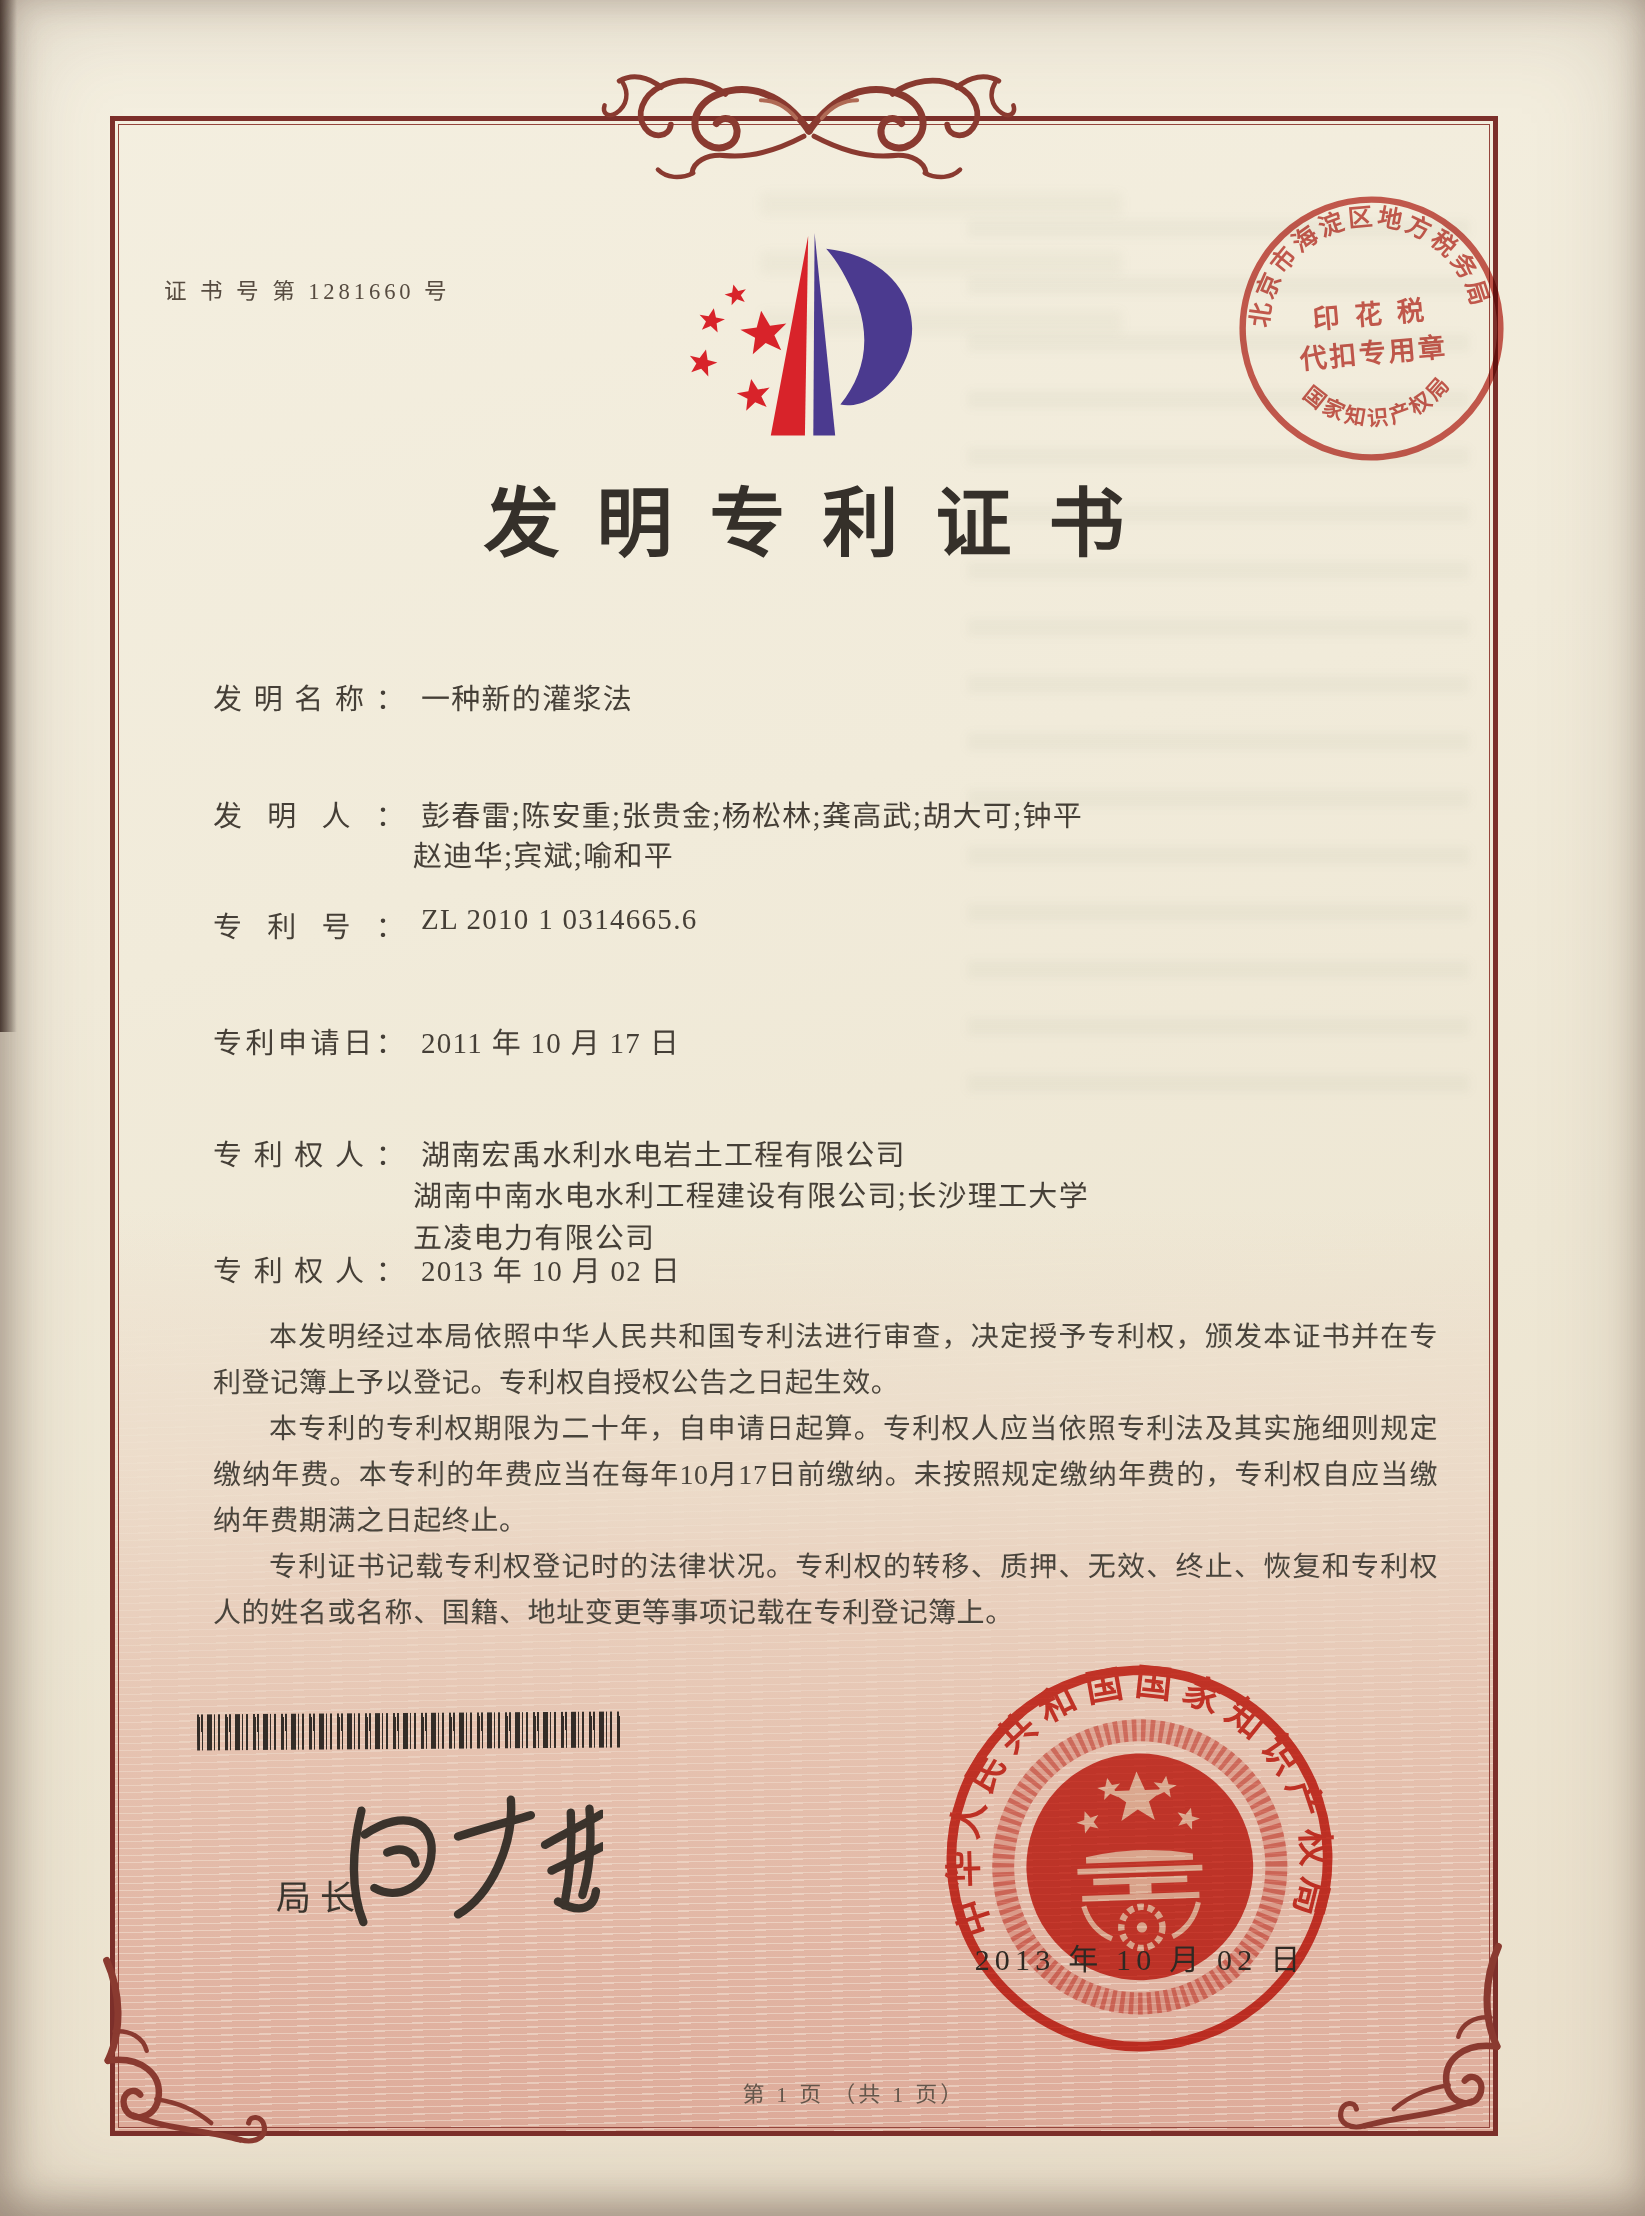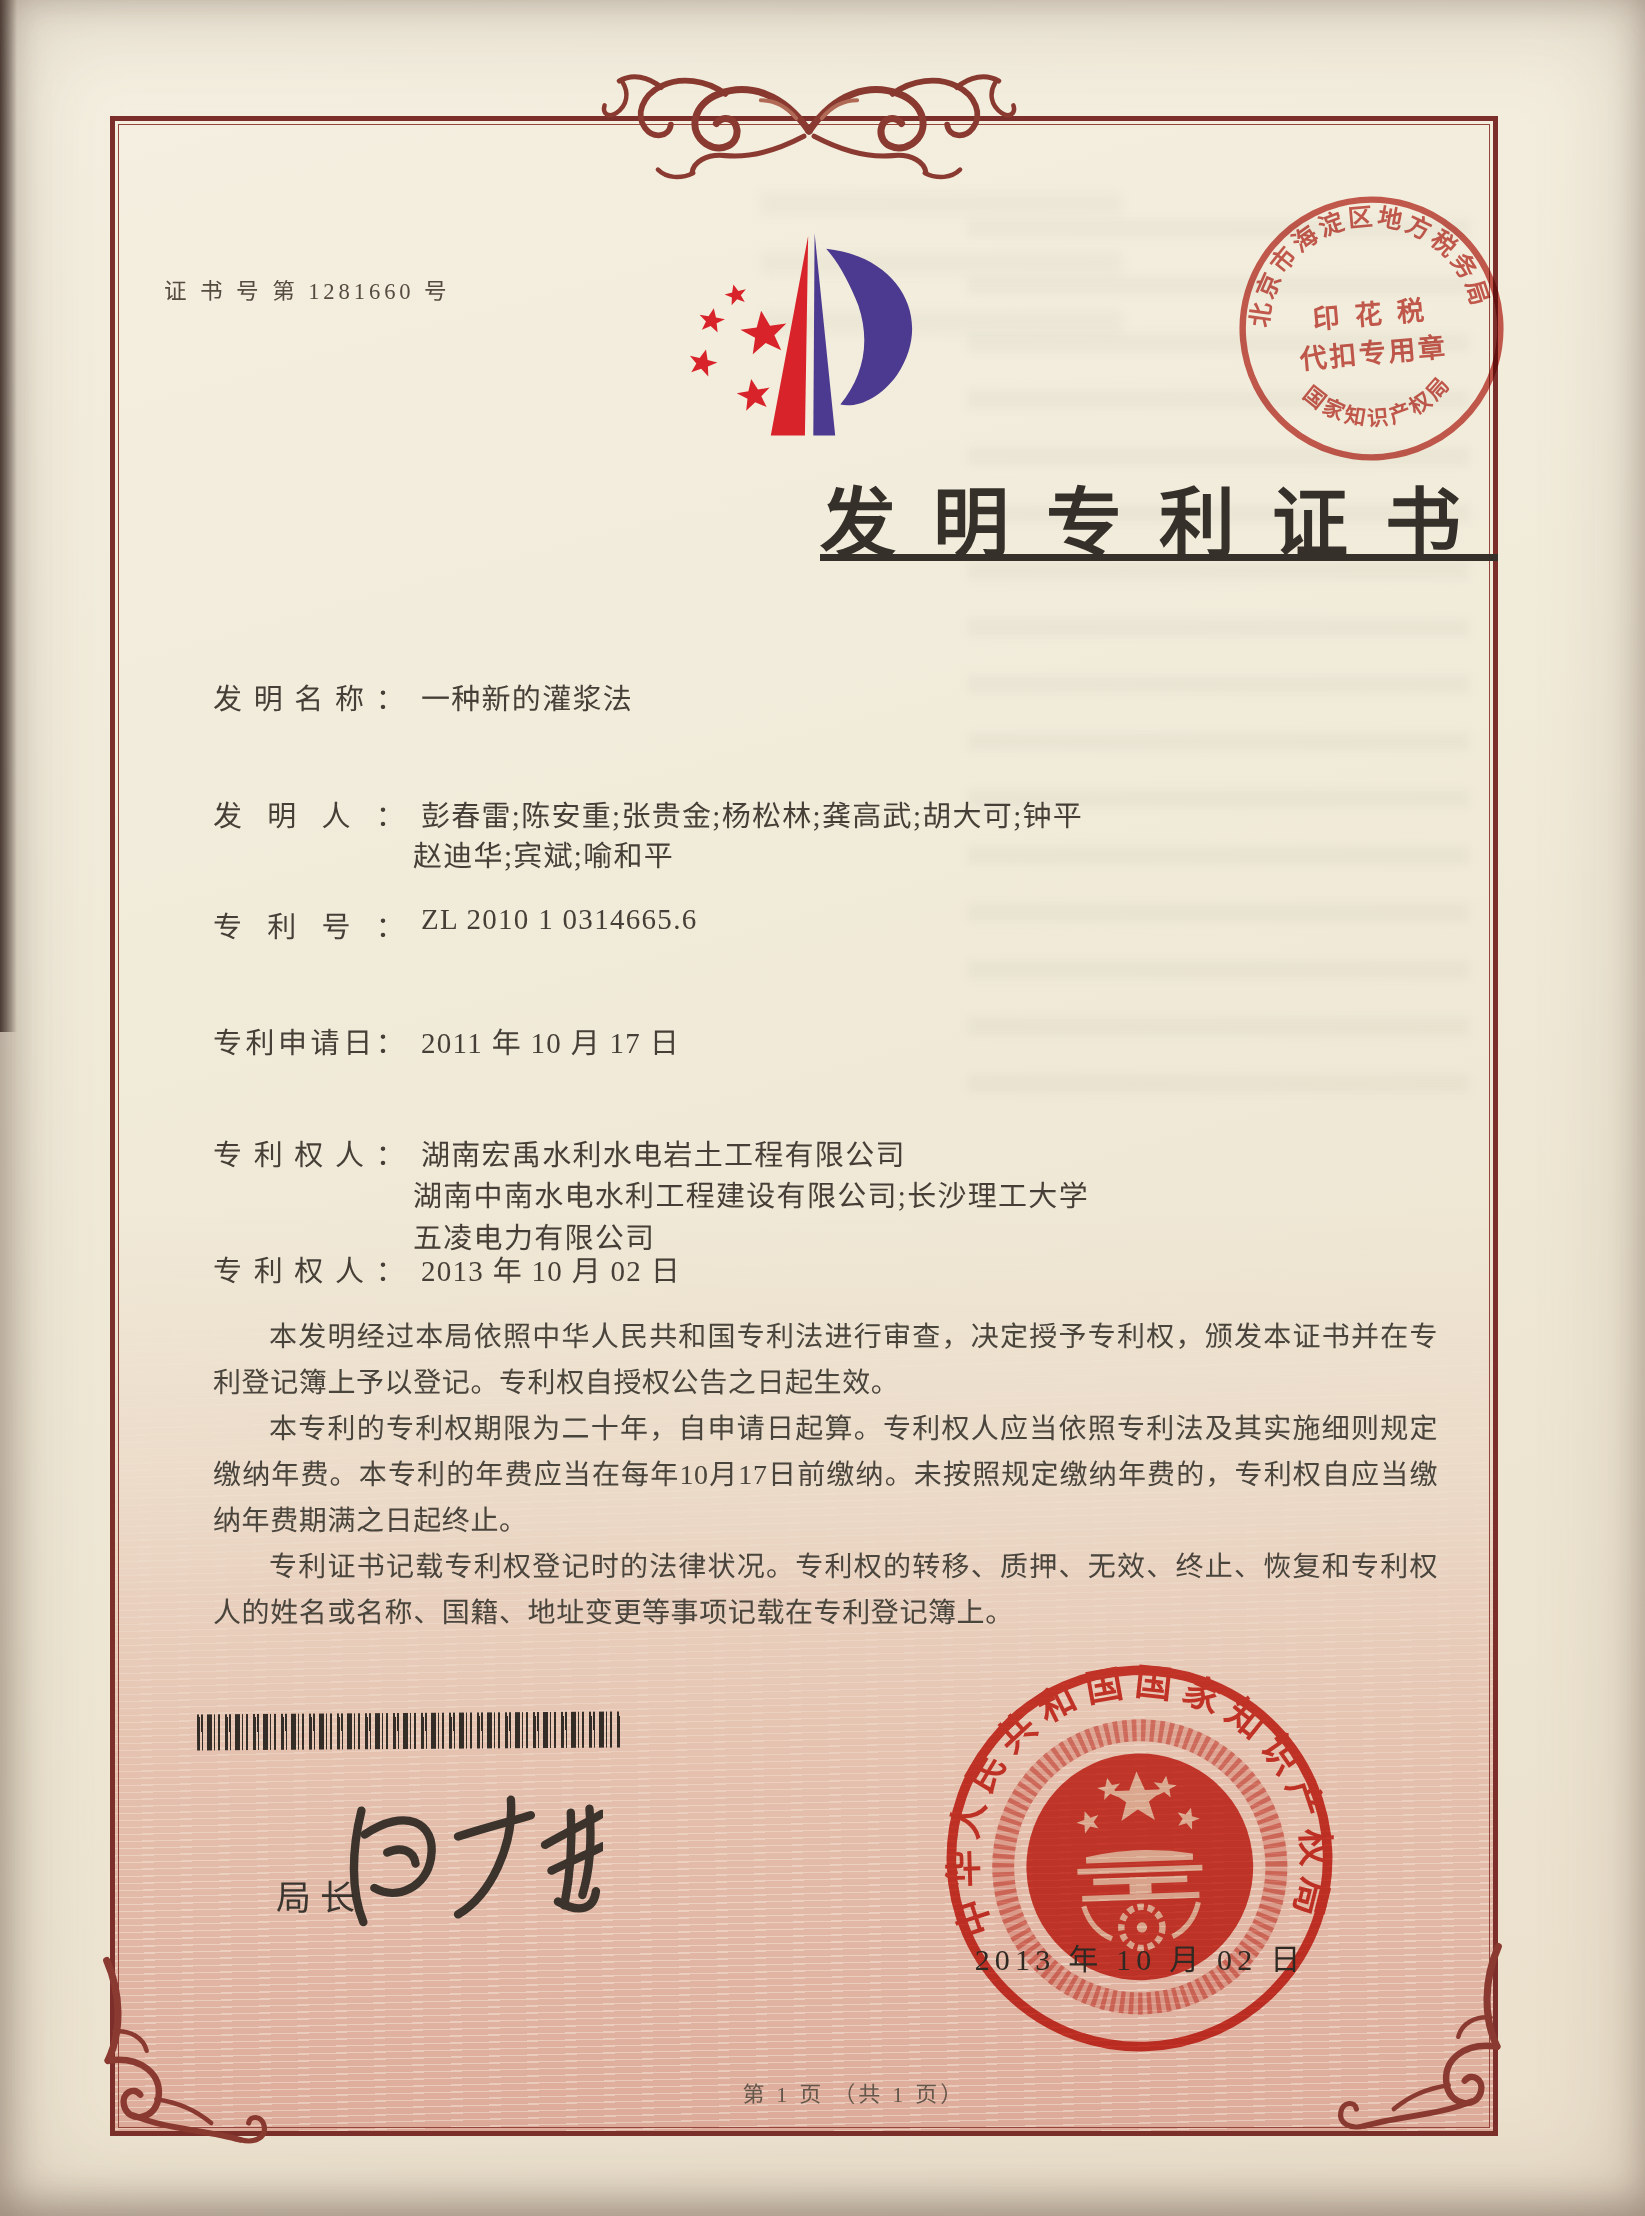--- a/index.html
+++ b/index.html
@@ -38,22 +38,22 @@
   .frame{position:absolute;left:110px;top:116px;width:1388px;height:2020px;
     border:5.2px solid #7c2f2a;box-sizing:border-box;}
   .frame::after{content:"";position:absolute;inset:3.2px;border:1.3px solid #94453c;}
   .ornament{position:absolute;pointer-events:none;}
   .ornament.top{left:596px;top:54px;}
   .ornament.bl{left:95px;top:1954px;}
   .ornament.br{left:1297px;top:1940px;}
   
   .cert-no{position:absolute;left:164px;top:232px;font-size:22.6px;letter-spacing:3.9px;color:#564b40;margin-top:41px;}
   .logo{position:absolute;left:674px;top:223px;}
-  .title{position:absolute;left:110px;top:462px;width:1388px;text-align:right;
-    font-size:76px;font-weight:600;letter-spacing:37px;text-indent:37px;color:#35302a;text-decoration:underline;}
+  .title{position:absolute;left:110px;top:462px;width:1388px;text-align:center;
+    font-size:76px;font-weight:600;letter-spacing:37px;text-indent:37px;color:#35302a;}
   .fields{position:absolute;left:213px;top:0;width:1232px;font-size:29px;color:#453f37;letter-spacing:1.3px;}
   .row{position:absolute;left:0;white-space:nowrap;}
   .row .label{display:inline-block;width:193px;text-align:justify;text-align-last:justify;vertical-align:top;}
   .row .value{margin-left:6.4px;margin-top:43px;}
   .row.cont .value{margin-left:200px;}
   .r-invention{top:675px;}
   .r-inventors1{top:792px;}
   .r-inventors2{top:832px;}
   .r-patentno{top:903px;}
   .r-filing{top:1019px;}

